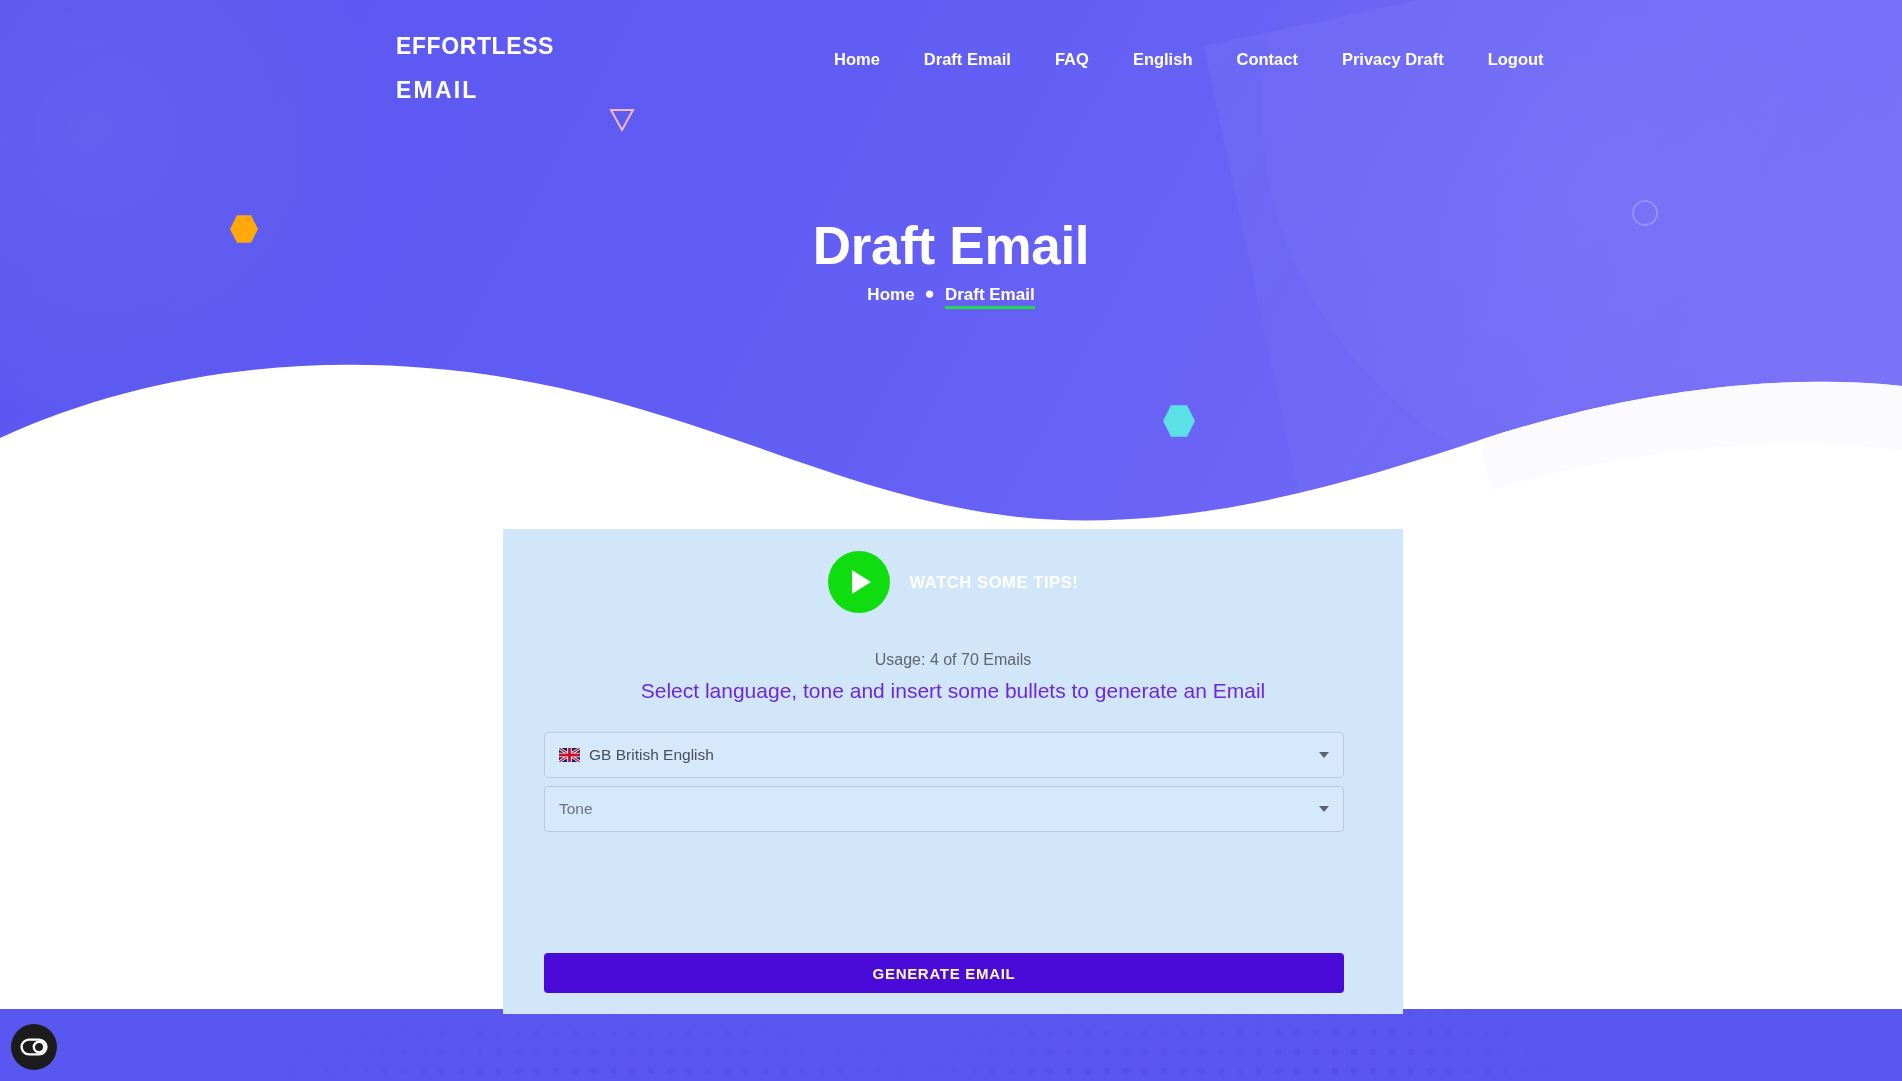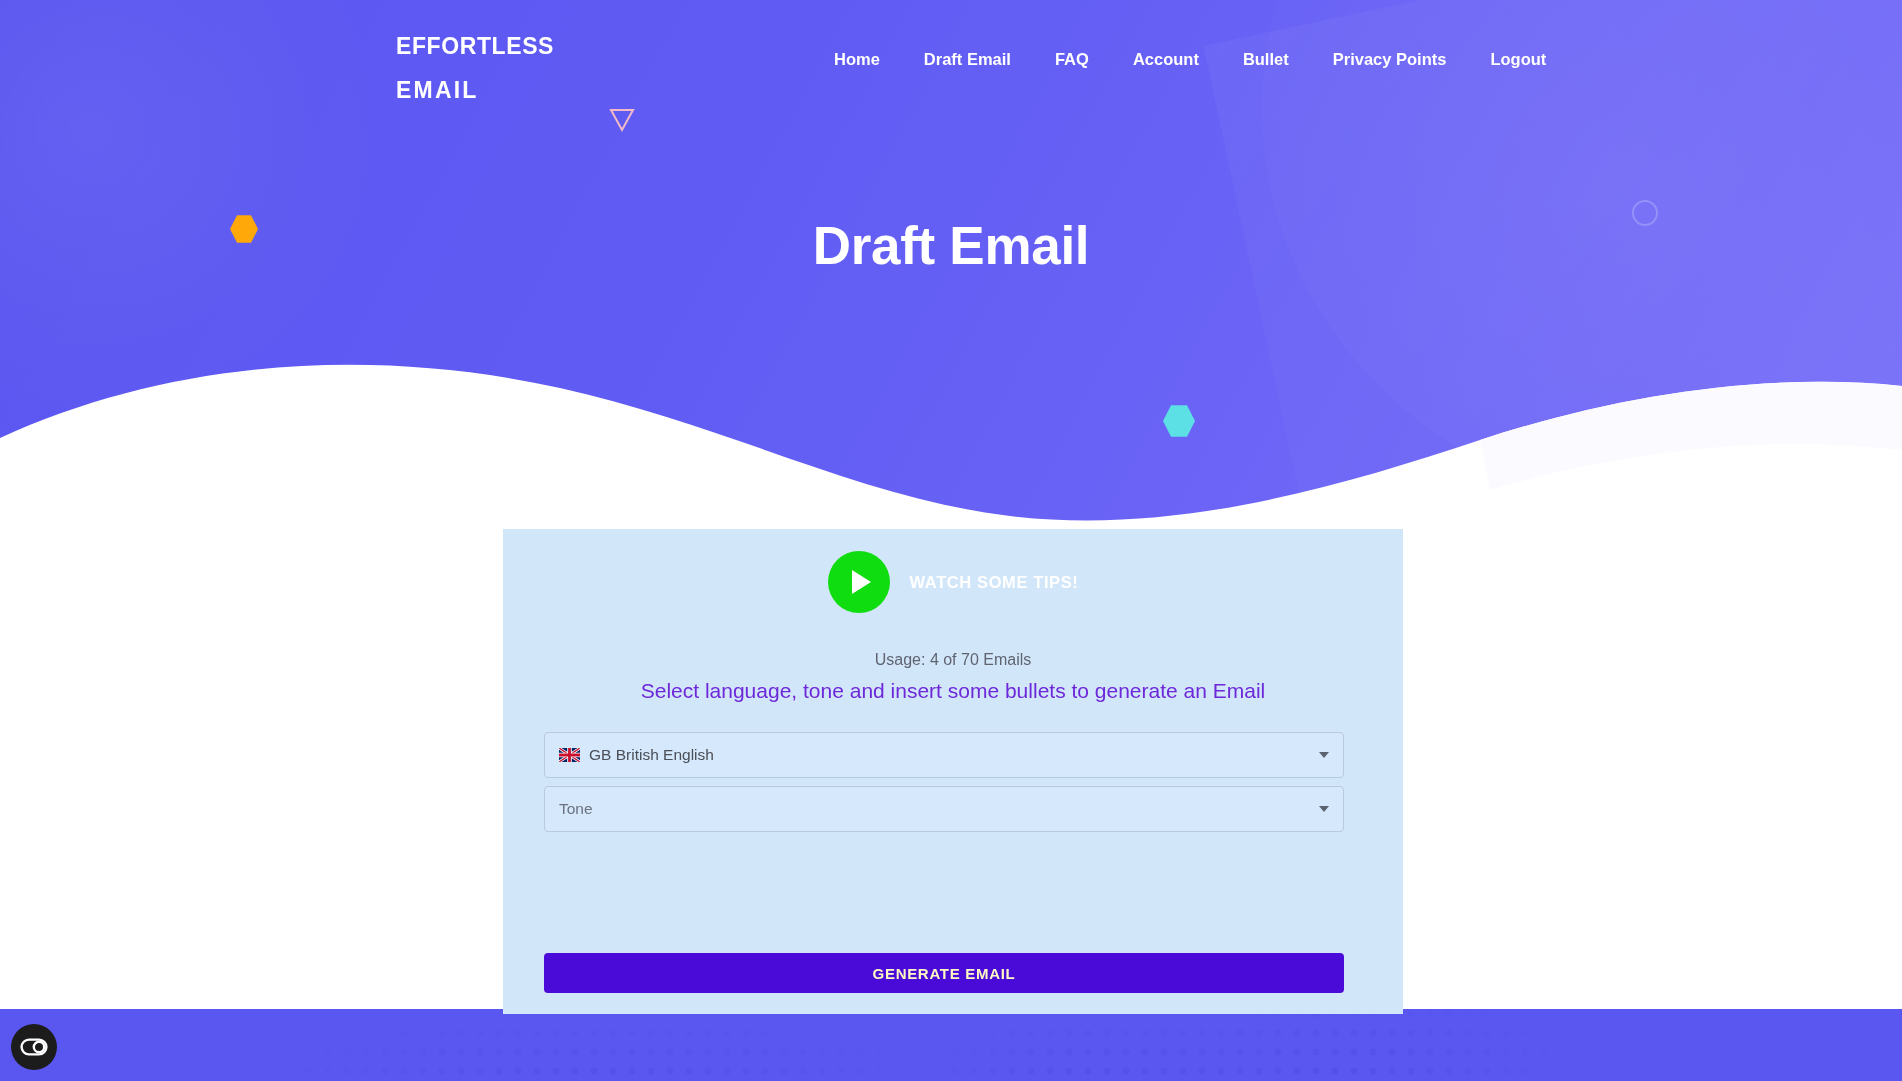--- a/index.html
+++ b/index.html
@@ -328,28 +328,31 @@
 
   <div class="navbar">
     <div class="logo">
       <div>EFFORTLESS</div>
       <div class="logo-l2">EMAIL</div>
     </div>
     <div class="nav-links">
       <a class="nav-link">Home</a>
       <a class="nav-link">Draft Email</a>
       <a class="nav-link">FAQ</a>
-      <a class="nav-link">Account</a>
-      <a class="nav-link">Bullet</a>
-      <a class="nav-link">Privacy Points</a>
+      <a class="nav-link">English</a>
+      <a class="nav-link">Contact</a>
+      <a class="nav-link">Privacy Draft</a>
       <a class="nav-link">Logout</a>
     </div>
   </div>
 
   <div class="hero-title">Draft Email</div>
+  <div class="breadcrumb">
+    <a class="bc-item">Home</a><span class="bc-sep">●</span><span class="bc-current">Draft Email</span>
+  </div>
 
   <div class="card">
 
     <div class="tips-row">
       <div class="play-btn">
         <div class="play-tri"></div>
       </div>
       <div class="tips-label">WATCH SOME TIPS!</div>
     </div>
 

